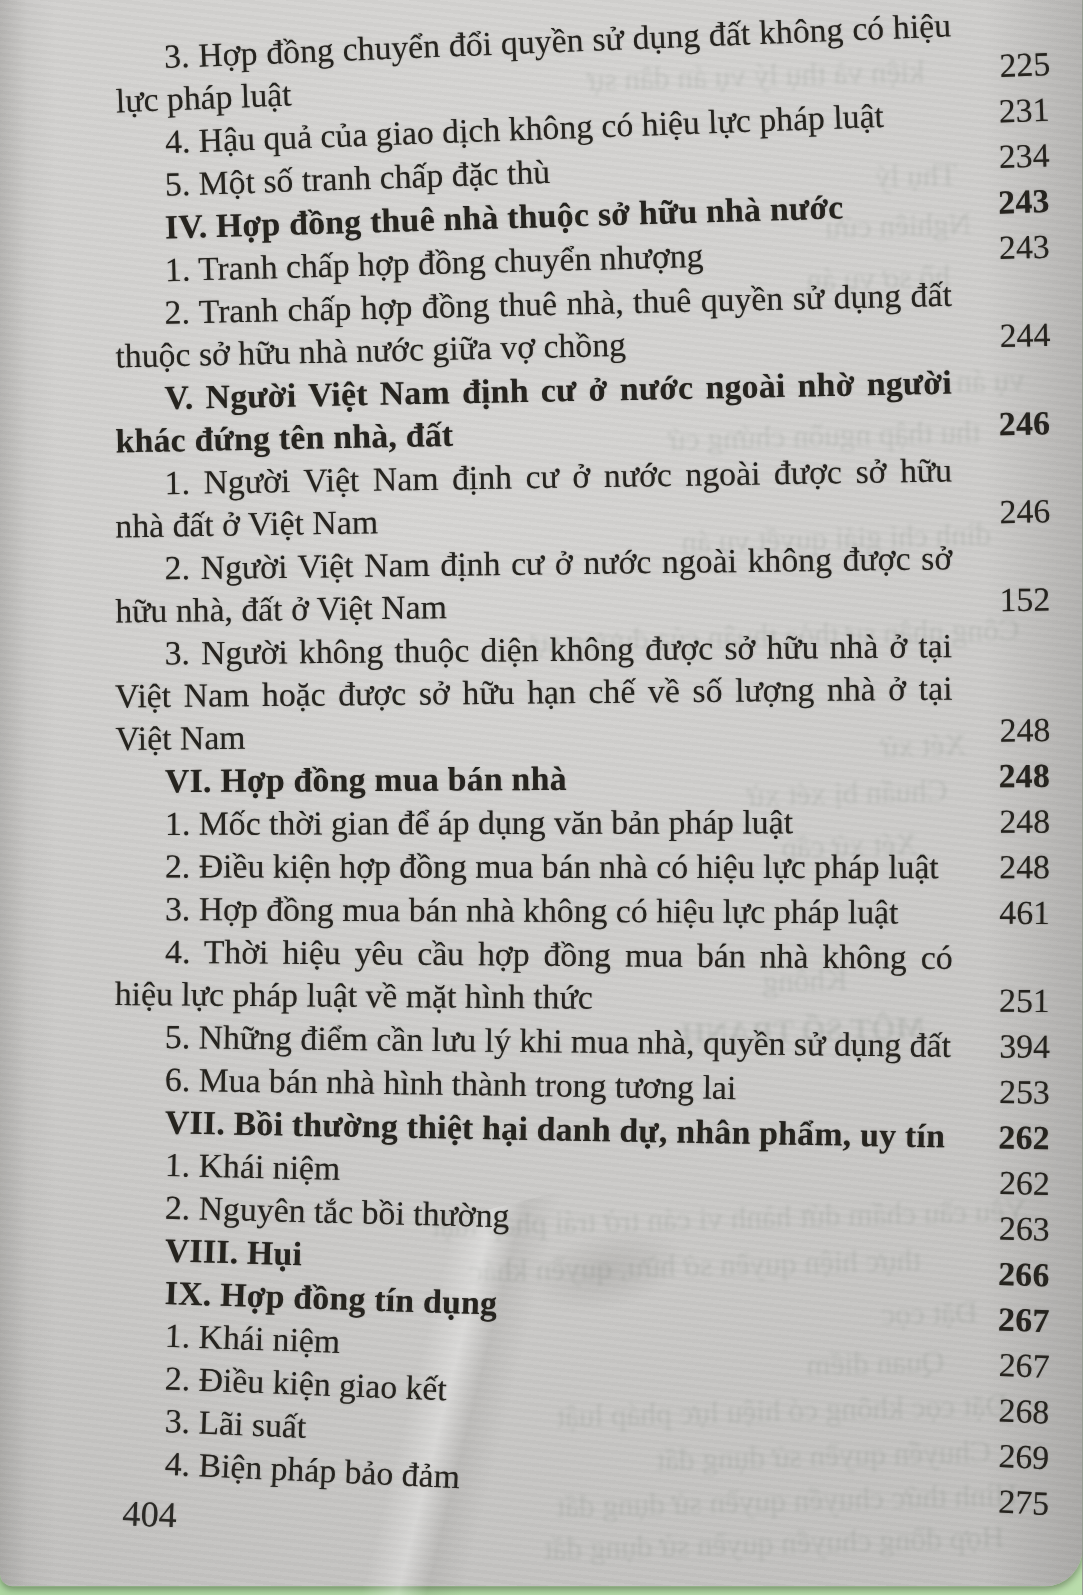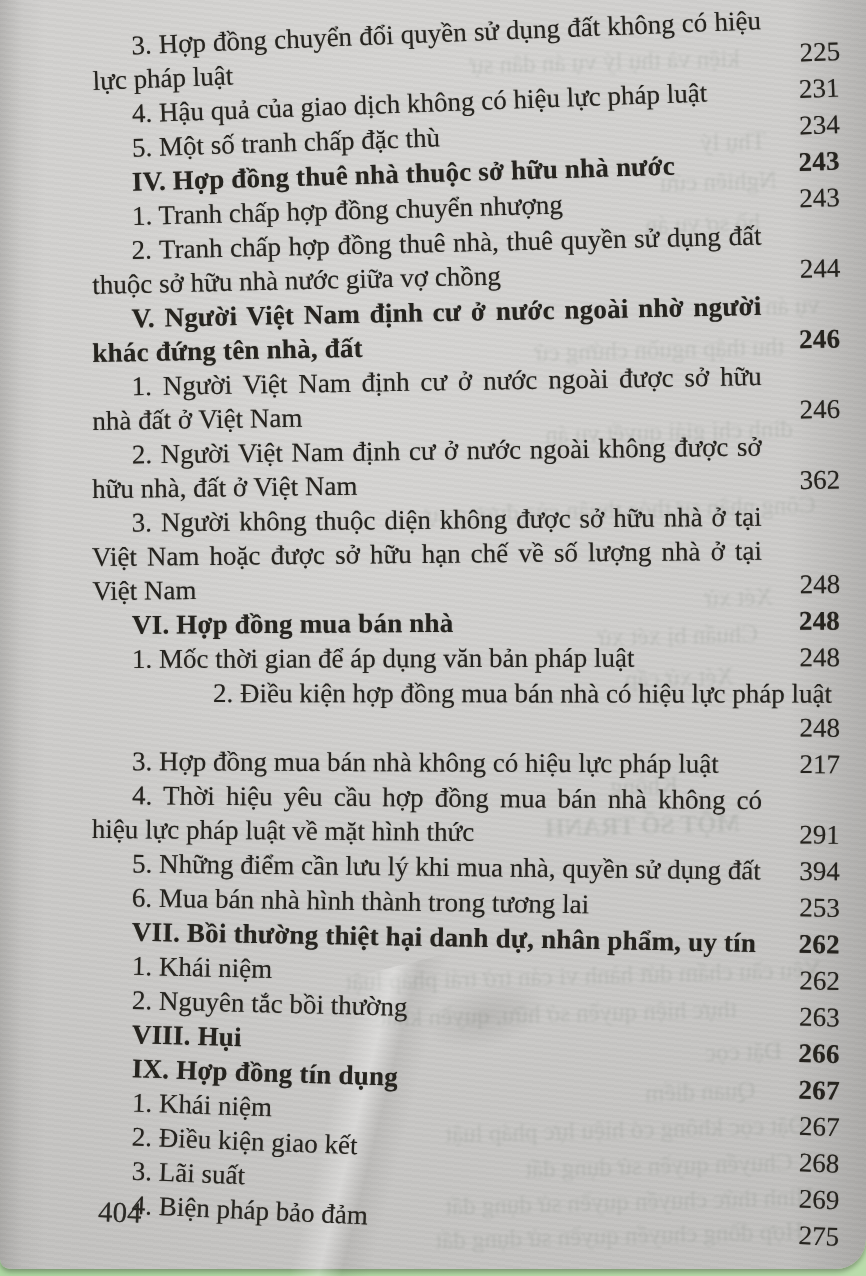--- a/index.html
+++ b/index.html
@@ -114,45 +114,45 @@
         <div class="row bold" style="transform: rotate(-1.12deg);">
     <span class="t">V. Người Việt Nam định cư ở nước ngoài nhờ người khác đứng tên nhà, đất</span>
     <span class="n">246</span>
   </div>
         <div class="row" style="transform: rotate(-0.93deg);">
     <span class="t">1. Người Việt Nam định cư ở nước ngoài được sở hữu nhà đất ở Việt Nam</span>
     <span class="n">246</span>
   </div>
         <div class="row" style="transform: rotate(-0.73deg);">
     <span class="t">2. Người Việt Nam định cư ở nước ngoài không được sở hữu nhà, đất ở Việt Nam</span>
-    <span class="n">362</span>
+    <span class="n">152</span>
   </div>
         <div class="row" style="transform: rotate(-0.54deg);">
     <span class="t">3. Người không thuộc diện không được sở hữu nhà ở tại Việt Nam hoặc được sở hữu hạn chế về số lượng nhà ở tại Việt Nam</span>
     <span class="n">248</span>
   </div>
         <div class="row bold" style="transform: rotate(-0.34deg);">
     <span class="t">VI. Hợp đồng mua bán nhà</span>
     <span class="n">248</span>
   </div>
         <div class="row" style="transform: rotate(-0.14deg);">
     <span class="t">1. Mốc thời gian để áp dụng văn bản pháp luật</span>
     <span class="n">248</span>
   </div>
-        <div class="row" style="transform: rotate(0.05deg); flex-direction: column;">
+        <div class="row" style="transform: rotate(0.05deg);">
     <span class="t">2. Điều kiện hợp đồng mua bán nhà có hiệu lực pháp luật</span>
     <span class="n">248</span>
   </div>
         <div class="row" style="transform: rotate(0.25deg);">
     <span class="t">3. Hợp đồng mua bán nhà không có hiệu lực pháp luật</span>
-    <span class="n">217</span>
+    <span class="n">461</span>
   </div>
         <div class="row" style="transform: rotate(0.44deg);">
     <span class="t">4. Thời hiệu yêu cầu hợp đồng mua bán nhà không có hiệu lực pháp luật về mặt hình thức</span>
-    <span class="n">291</span>
+    <span class="n">251</span>
   </div>
         <div class="row" style="transform: rotate(0.64deg);">
     <span class="t">5. Những điểm cần lưu lý khi mua nhà, quyền sử dụng đất</span>
     <span class="n">394</span>
   </div>
         <div class="row" style="transform: rotate(0.84deg);">
     <span class="t">6. Mua bán nhà hình thành trong tương lai</span>
     <span class="n">253</span>
   </div>
         <div class="row bold" style="transform: rotate(1.03deg);">

